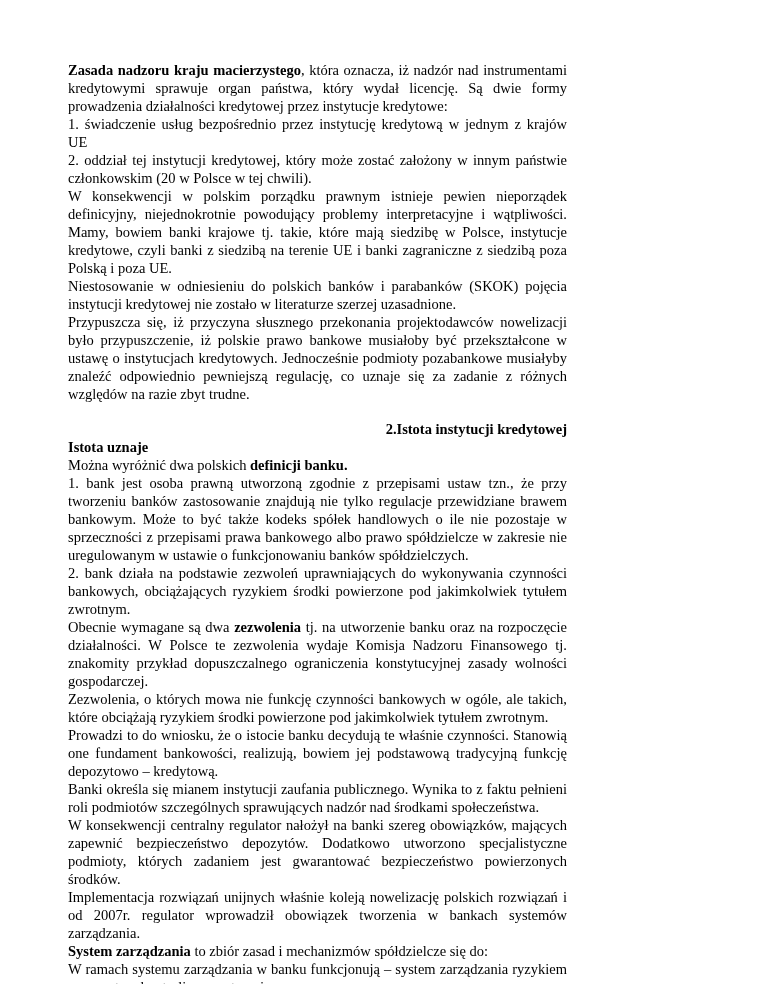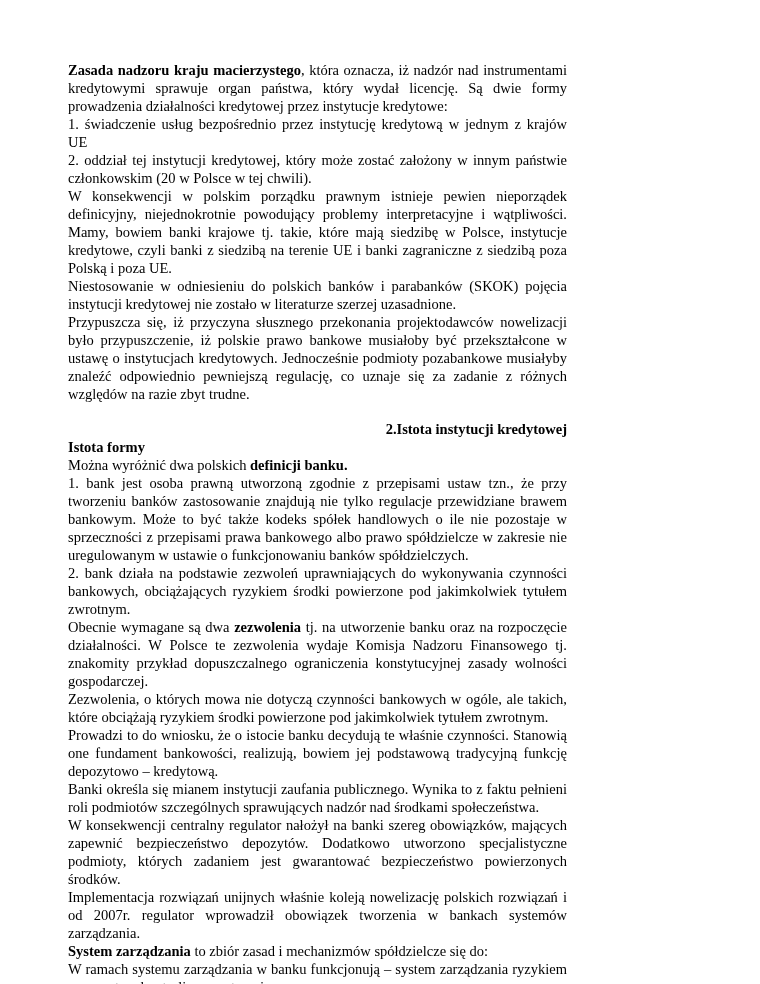--- a/index.html
+++ b/index.html
@@ -41,26 +41,26 @@
 
 <div class="page">
   <div class="doc" id="doc">
       <p class="para"><b>Zasada nadzoru kraju macierzystego</b><span>, która oznacza, iż nadzór nad instrumentami kredytowymi sprawuje organ państwa, który wydał licencję. Są dwie formy prowadzenia działalności kredytowej przez instytucje kredytowe:</span></p>
       <p class="para"><span>1. świadczenie usług bezpośrednio przez instytucję kredytową w jednym z krajów UE</span></p>
       <p class="para"><span>2. oddział tej instytucji kredytowej, który może zostać założony w innym państwie członkowskim (20 w Polsce w tej chwili).</span></p>
       <p class="para"><span>W konsekwencji w polskim porządku prawnym istnieje pewien nieporządek definicyjny, niejednokrotnie powodujący problemy interpretacyjne i wątpliwości. Mamy, bowiem banki krajowe tj. takie, które mają siedzibę w Polsce, instytucje kredytowe, czyli banki z siedzibą na terenie UE i banki zagraniczne z siedzibą poza Polską i poza UE.</span></p>
       <p class="para"><span>Niestosowanie w odniesieniu do polskich banków i parabanków (SKOK) pojęcia instytucji kredytowej nie zostało w literaturze szerzej uzasadnione.</span></p>
       <p class="para"><span>Przypuszcza się, iż przyczyna słusznego przekonania projektodawców nowelizacji było przypuszczenie, iż polskie prawo bankowe musiałoby być przekształcone w ustawę o instytucjach kredytowych. Jednocześnie podmioty pozabankowe musiałyby znaleźć odpowiednio pewniejszą regulację, co uznaje się za zadanie z różnych względów na razie zbyt trudne.</span></p>
       <p class="heading"><span class="hnum">2.</span><span class="htext">Istota instytucji kredytowej</span></p>
-      <p class="para"><b>Istota formy</b></p>
+      <p class="para"><b>Istota uznaje</b></p>
       <p class="para"><span>Można wyróżnić dwa polskich </span><b>definicji banku.</b></p>
       <p class="para"><span>1. bank jest osoba prawną utworzoną zgodnie z przepisami ustaw tzn., że przy tworzeniu banków zastosowanie znajdują nie tylko regulacje przewidziane brawem bankowym. Może to być także kodeks spółek handlowych o ile nie pozostaje w sprzeczności z przepisami prawa bankowego albo prawo spółdzielcze w zakresie nie uregulowanym w ustawie o funkcjonowaniu banków spółdzielczych.</span></p>
       <p class="para"><span>2. bank działa na podstawie zezwoleń uprawniających do wykonywania czynności bankowych, obciążających ryzykiem środki powierzone pod jakimkolwiek tytułem zwrotnym.</span></p>
       <p class="para"><span>Obecnie wymagane są dwa </span><b>zezwolenia</b><span> tj. na utworzenie banku oraz na rozpoczęcie działalności. W Polsce te zezwolenia wydaje Komisja Nadzoru Finansowego tj. znakomity przykład dopuszczalnego ograniczenia konstytucyjnej zasady wolności gospodarczej.</span></p>
-      <p class="para"><span>Zezwolenia, o których mowa nie dotyczą czynności bankowych w ogóle, ale takich, które obciążają ryzykiem środki powierzone pod jakimkolwiek tytułem zwrotnym.</span></p>
+      <p class="para"><span>Zezwolenia, o których mowa nie funkcję czynności bankowych w ogóle, ale takich, które obciążają ryzykiem środki powierzone pod jakimkolwiek tytułem zwrotnym.</span></p>
       <p class="para"><span>Prowadzi to do wniosku, że o istocie banku decydują te właśnie czynności. Stanowią one fundament bankowości, realizują, bowiem jej podstawową tradycyjną funkcję depozytowo – kredytową.</span></p>
       <p class="para"><span>Banki określa się mianem instytucji zaufania publicznego. Wynika to z faktu pełnieni roli podmiotów szczególnych sprawujących nadzór nad środkami społeczeństwa.</span></p>
       <p class="para"><span>W konsekwencji centralny regulator nałożył na banki szereg obowiązków, mających zapewnić bezpieczeństwo depozytów. Dodatkowo utworzono specjalistyczne podmioty, których zadaniem jest gwarantować bezpieczeństwo powierzonych środków.</span></p>
       <p class="para"><span>Implementacja rozwiązań unijnych właśnie koleją nowelizację polskich rozwiązań i od 2007r. regulator wprowadził obowiązek tworzenia w bankach systemów zarządzania.</span></p>
       <p class="para"><b>System zarządzania</b><span> to zbiór zasad i mechanizmów spółdzielcze się do:</span></p>
       <p class="para"><span>W ramach systemu zarządzania w banku funkcjonują – system zarządzania ryzykiem oraz system kontroli wewnętrznej.</span></p>
     </div>
 </div>
 
 </body></html>

